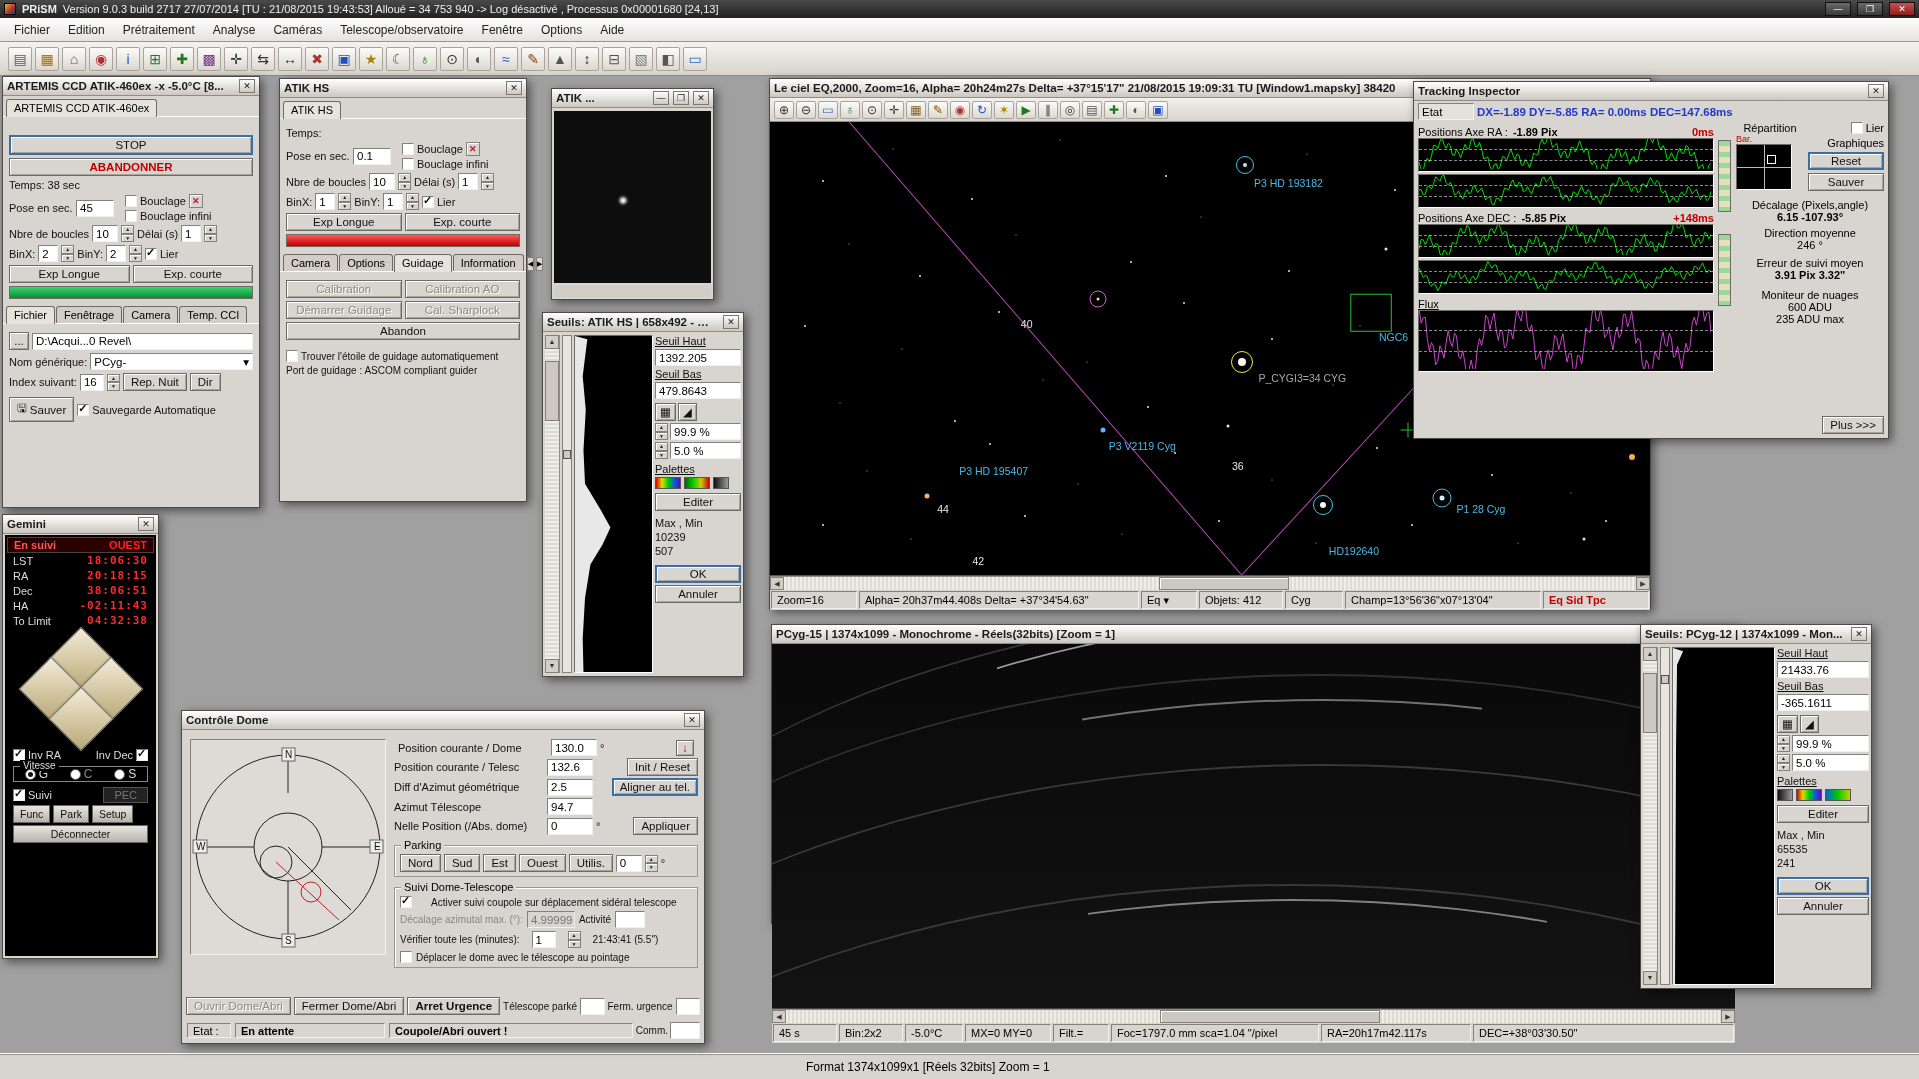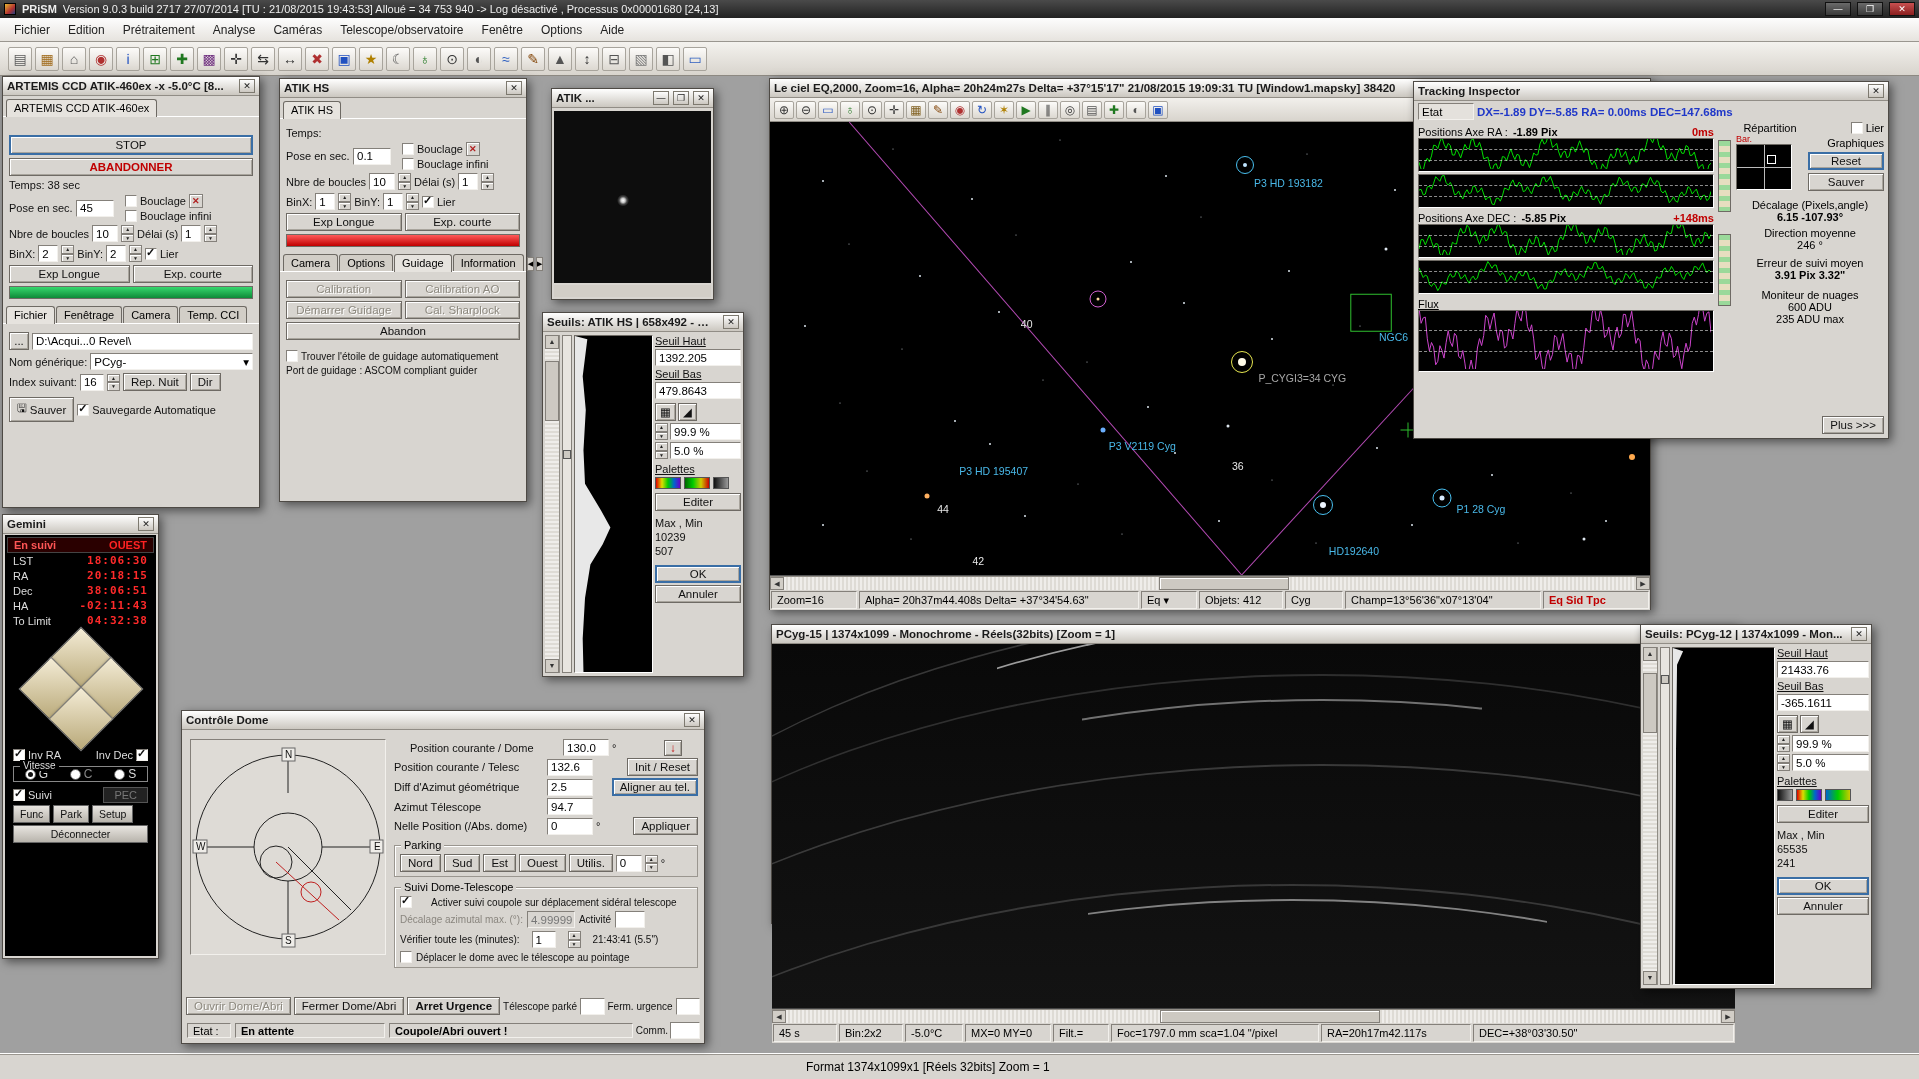--- a/index.html
+++ b/index.html
@@ -833,21 +833,21 @@
           <text x="94" y="18" font-size="10" fill="#111">N</text>
     <rect x="2" y="100" width="14" height="13" fill="#efede9" stroke="#666"></rect>
           <text x="5" y="110" font-size="10" fill="#111">W</text>
     <rect x="179" y="100" width="13" height="13" fill="#efede9" stroke="#666"></rect>
           <text x="183" y="110" font-size="10" fill="#111">E</text>
     <rect x="91" y="194" width="13" height="13" fill="#efede9" stroke="#666"></rect>
           <text x="94" y="204" font-size="10" fill="#111">S</text>
    </svg>
   </div>
   <div style="position:absolute;left:212px;top:26px;right:6px">
-   <div class="row" style="margin:2px 16px">
+   <div class="row" style="margin:2px 4px">
     <span class="lab" style="width:150px">Position courante / Dome</span>
     <span class="fld" style="width:46px">130.0</span>
     <span class="lab">°</span>
     <span class="sp"></span>
     <span class="btn" style="color:#c00000;font-weight:bold;padding:1px 5px">↓</span>
    </div>
    <div class="row" style="margin:2px 0">
     <span class="lab" style="width:150px">Position courante / Telesc</span>
     <span class="fld" style="width:46px">132.6</span>
     <span class="sp"></span>

